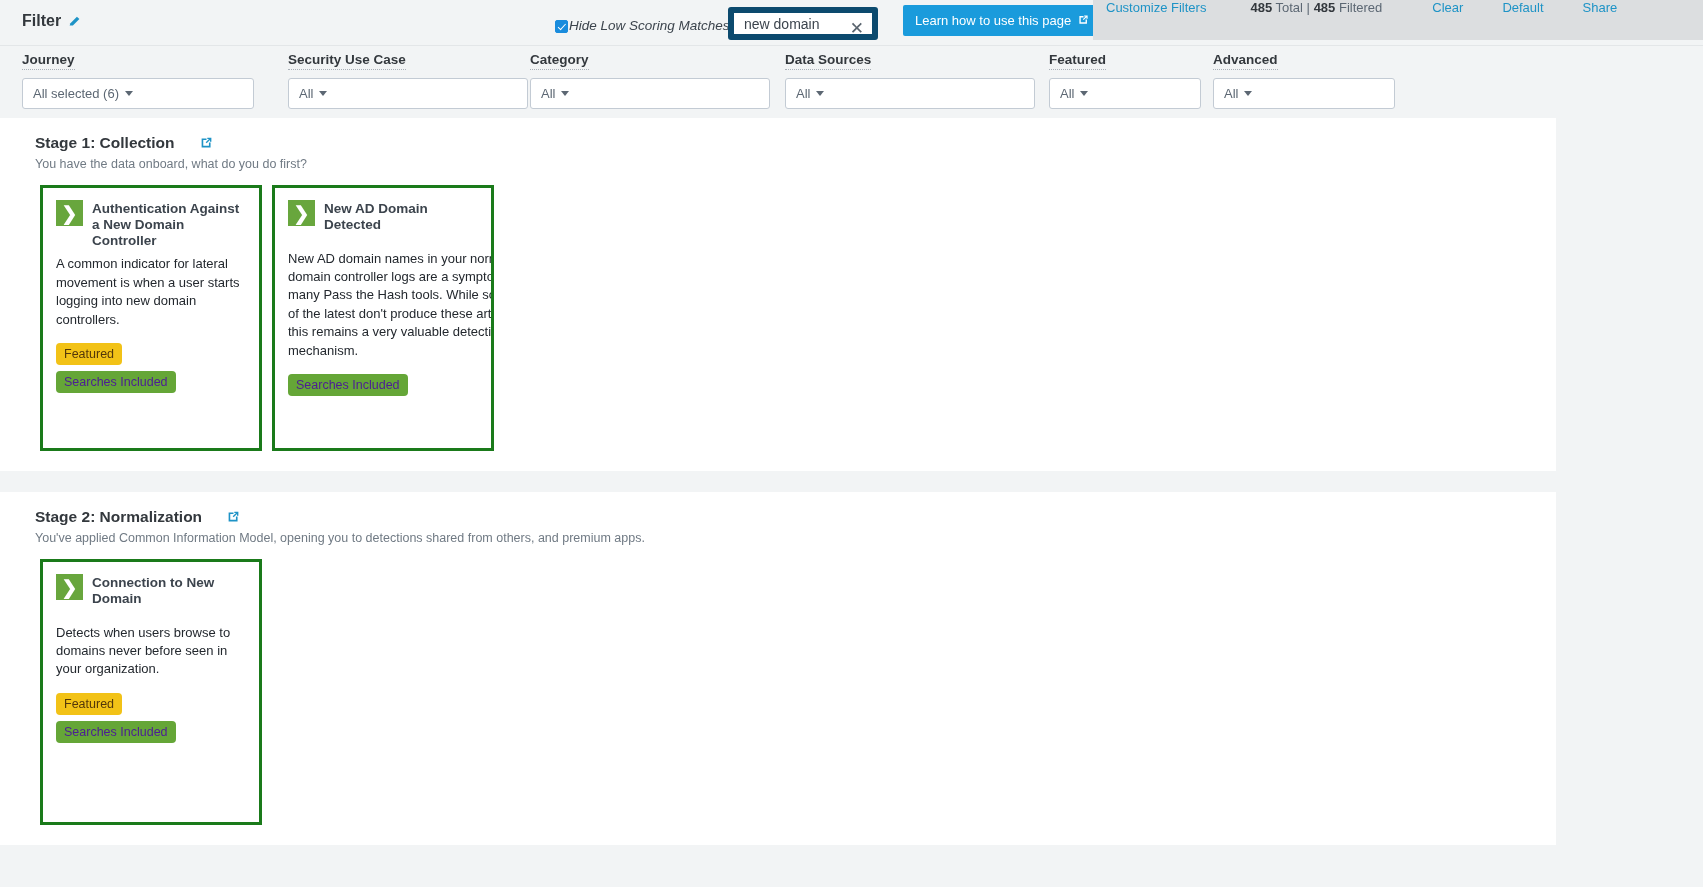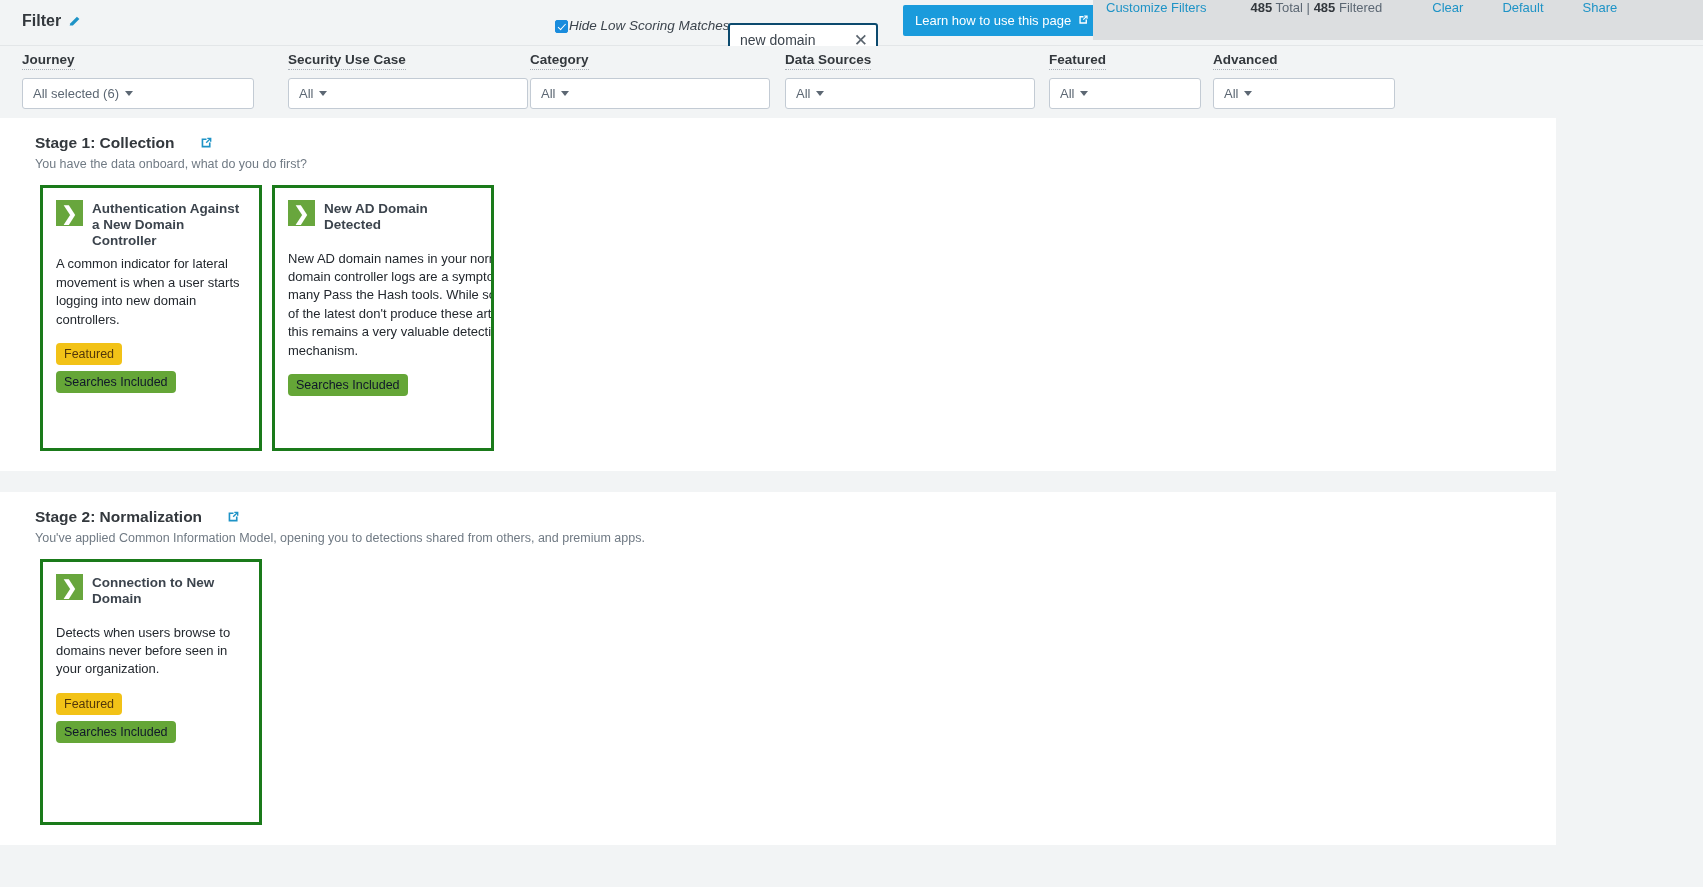--- a/index.html
+++ b/index.html
@@ -71,25 +71,25 @@
     width: 3px;
     height: 6.5px;
     border: solid #fff;
     border-width: 0 1.8px 1.8px 0;
     transform: rotate(42deg);
   }
 
   .search-box {
     position: absolute;
     left: 728px;
-    top: 23px;
+    top: 7px;
     width: 150px;
     height: 33px;
     background: #fff;
-    border: 2px solid #0c4a6e;
+    border: 6px solid #0c4a6e;
     border-radius: 3px;
     box-sizing: border-box;
     display: flex;
     align-items: center;
   }
   .search-box input {
     border: none;
     outline: none;
     font-family: "Liberation Sans", sans-serif;
     font-size: 14px;
@@ -279,21 +279,21 @@
   .badges { margin-top: 14px; }
   .badge {
     display: inline-block;
     border-radius: 4px;
     font-size: 12.5px;
     padding: 4px 8px;
     margin-bottom: 6px;
     white-space: nowrap;
   }
   .badge-featured { background: #f2c217; color: #53370a; }
-  .badge-searches { background: #65a637; color: #0f172a; }
+  .badge-searches { background: #65a637; color: #4c1d95; }
   .badge-row { display: block; }
 </style>
 </head>
 <body>
 
 <div class="topbar">
 
   <div class="filter-title">
     <span>Filter</span>
     <span class="pencil-icon">

